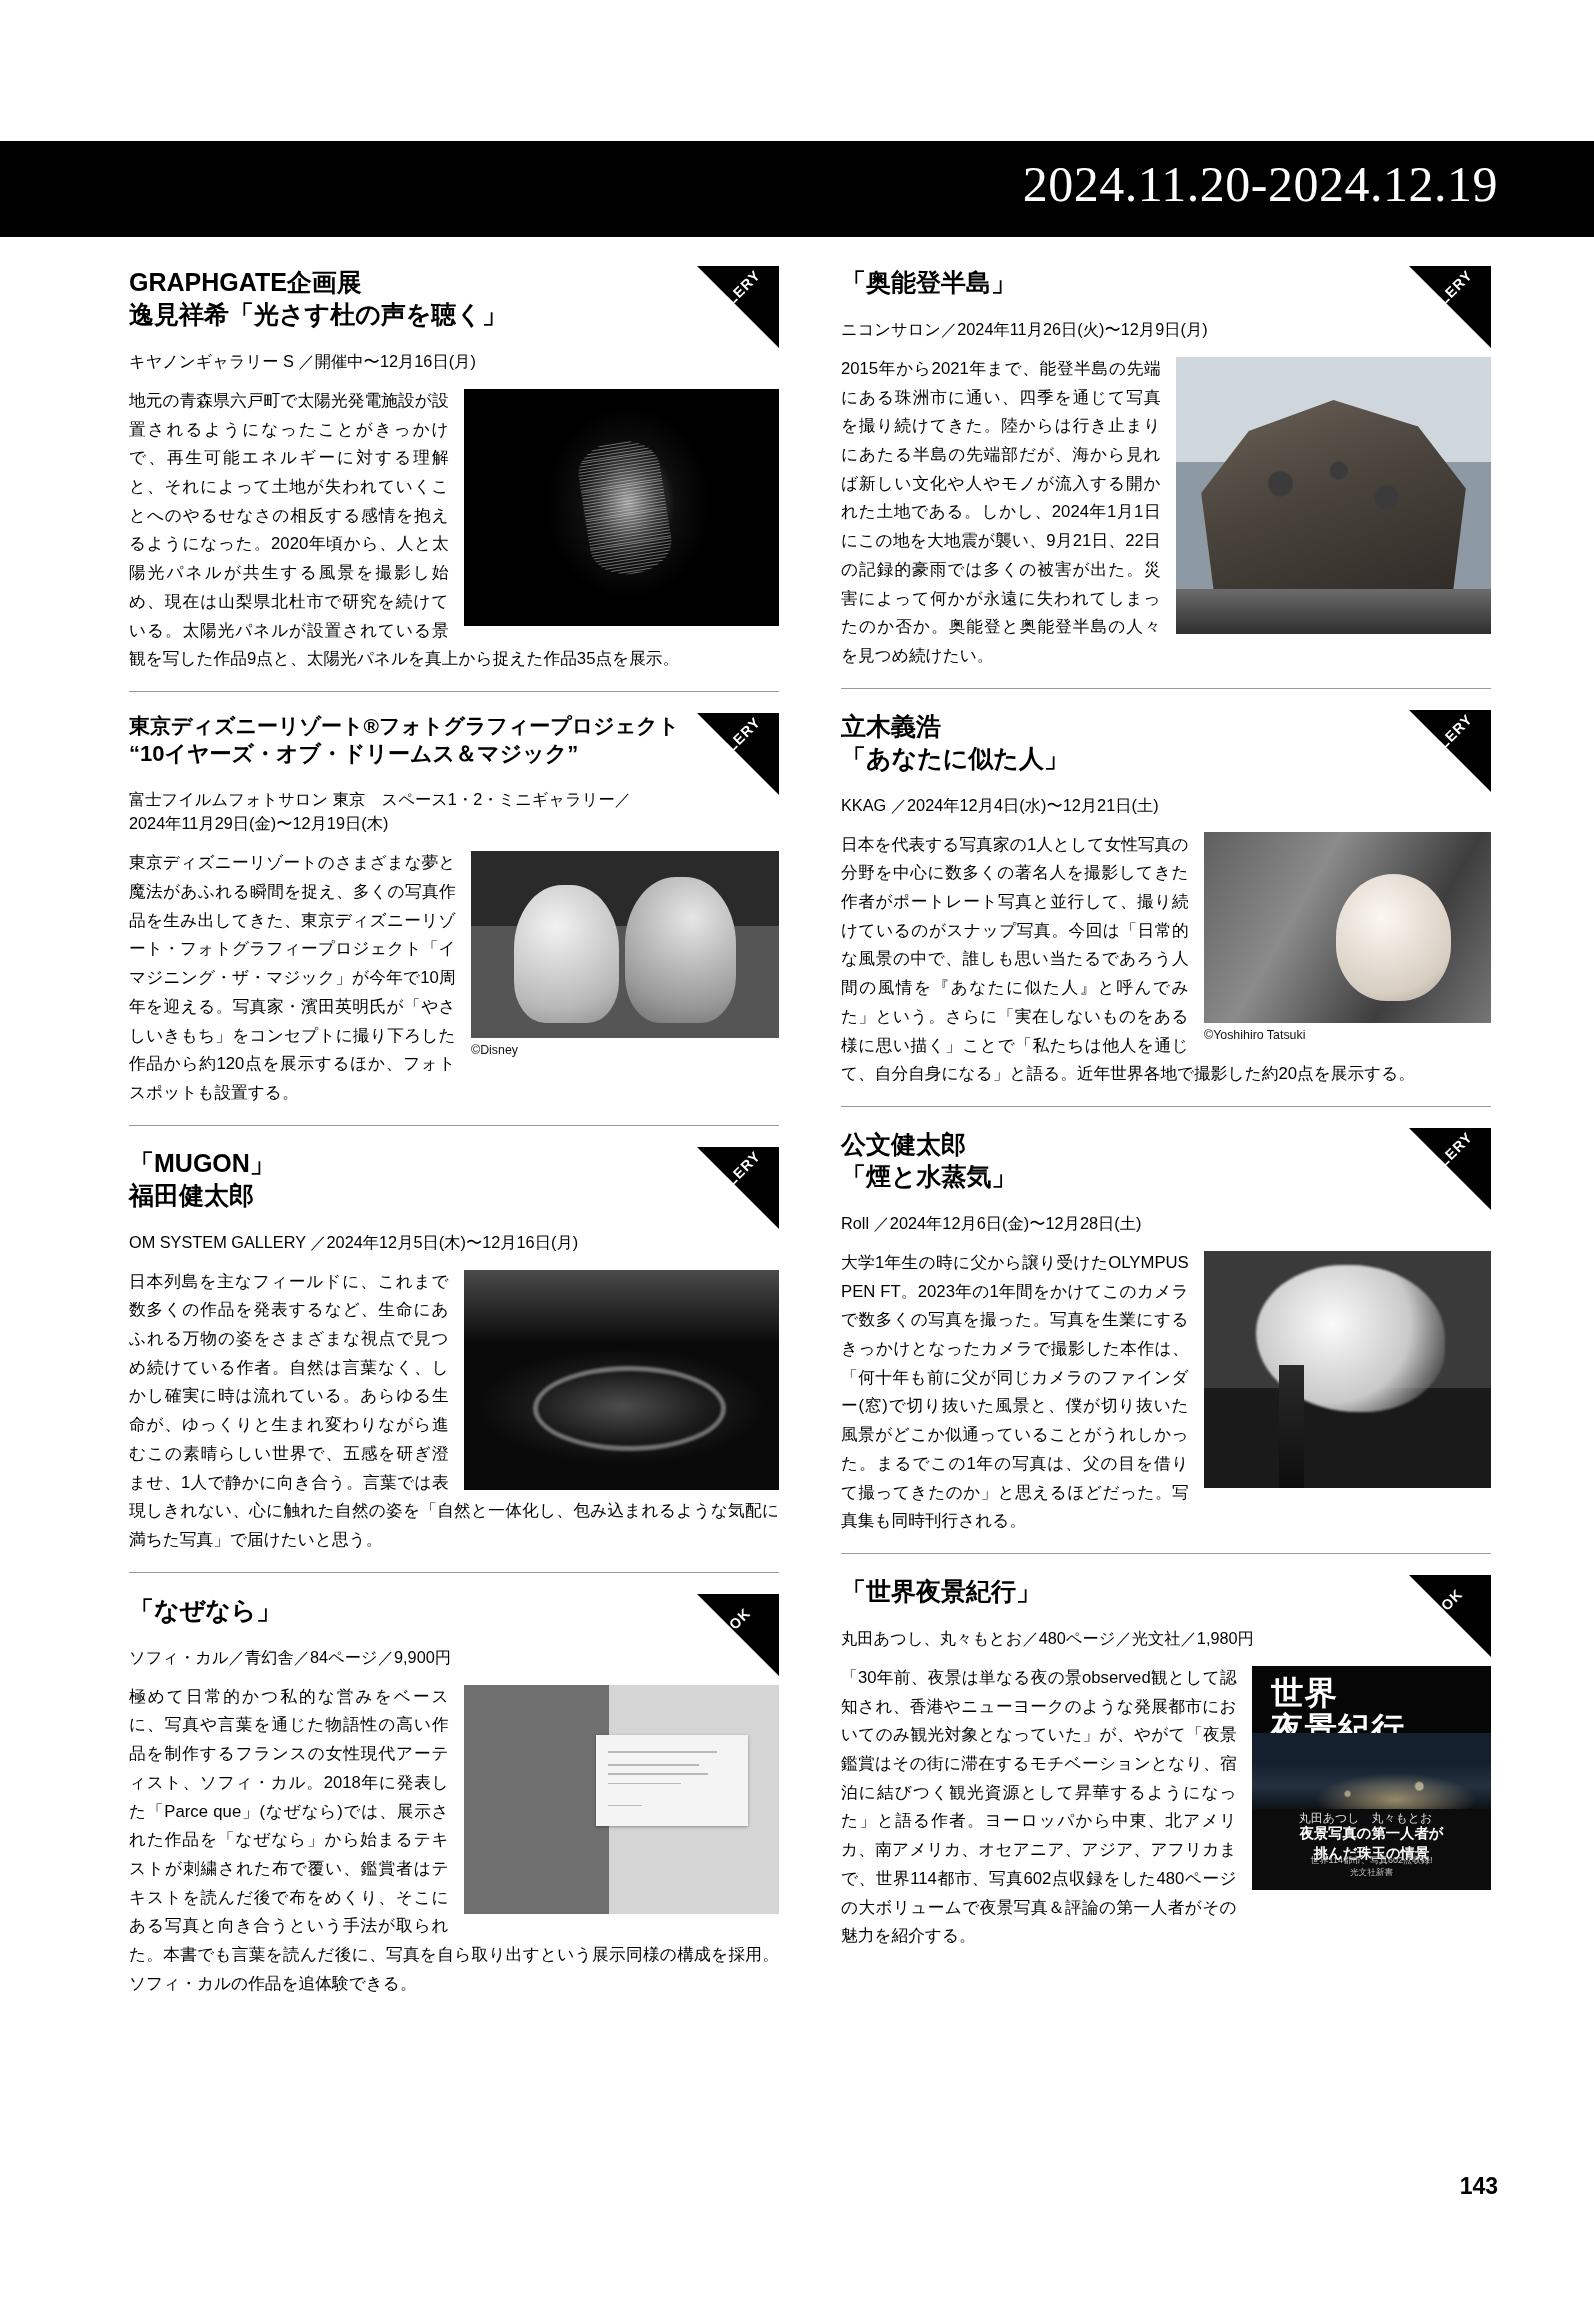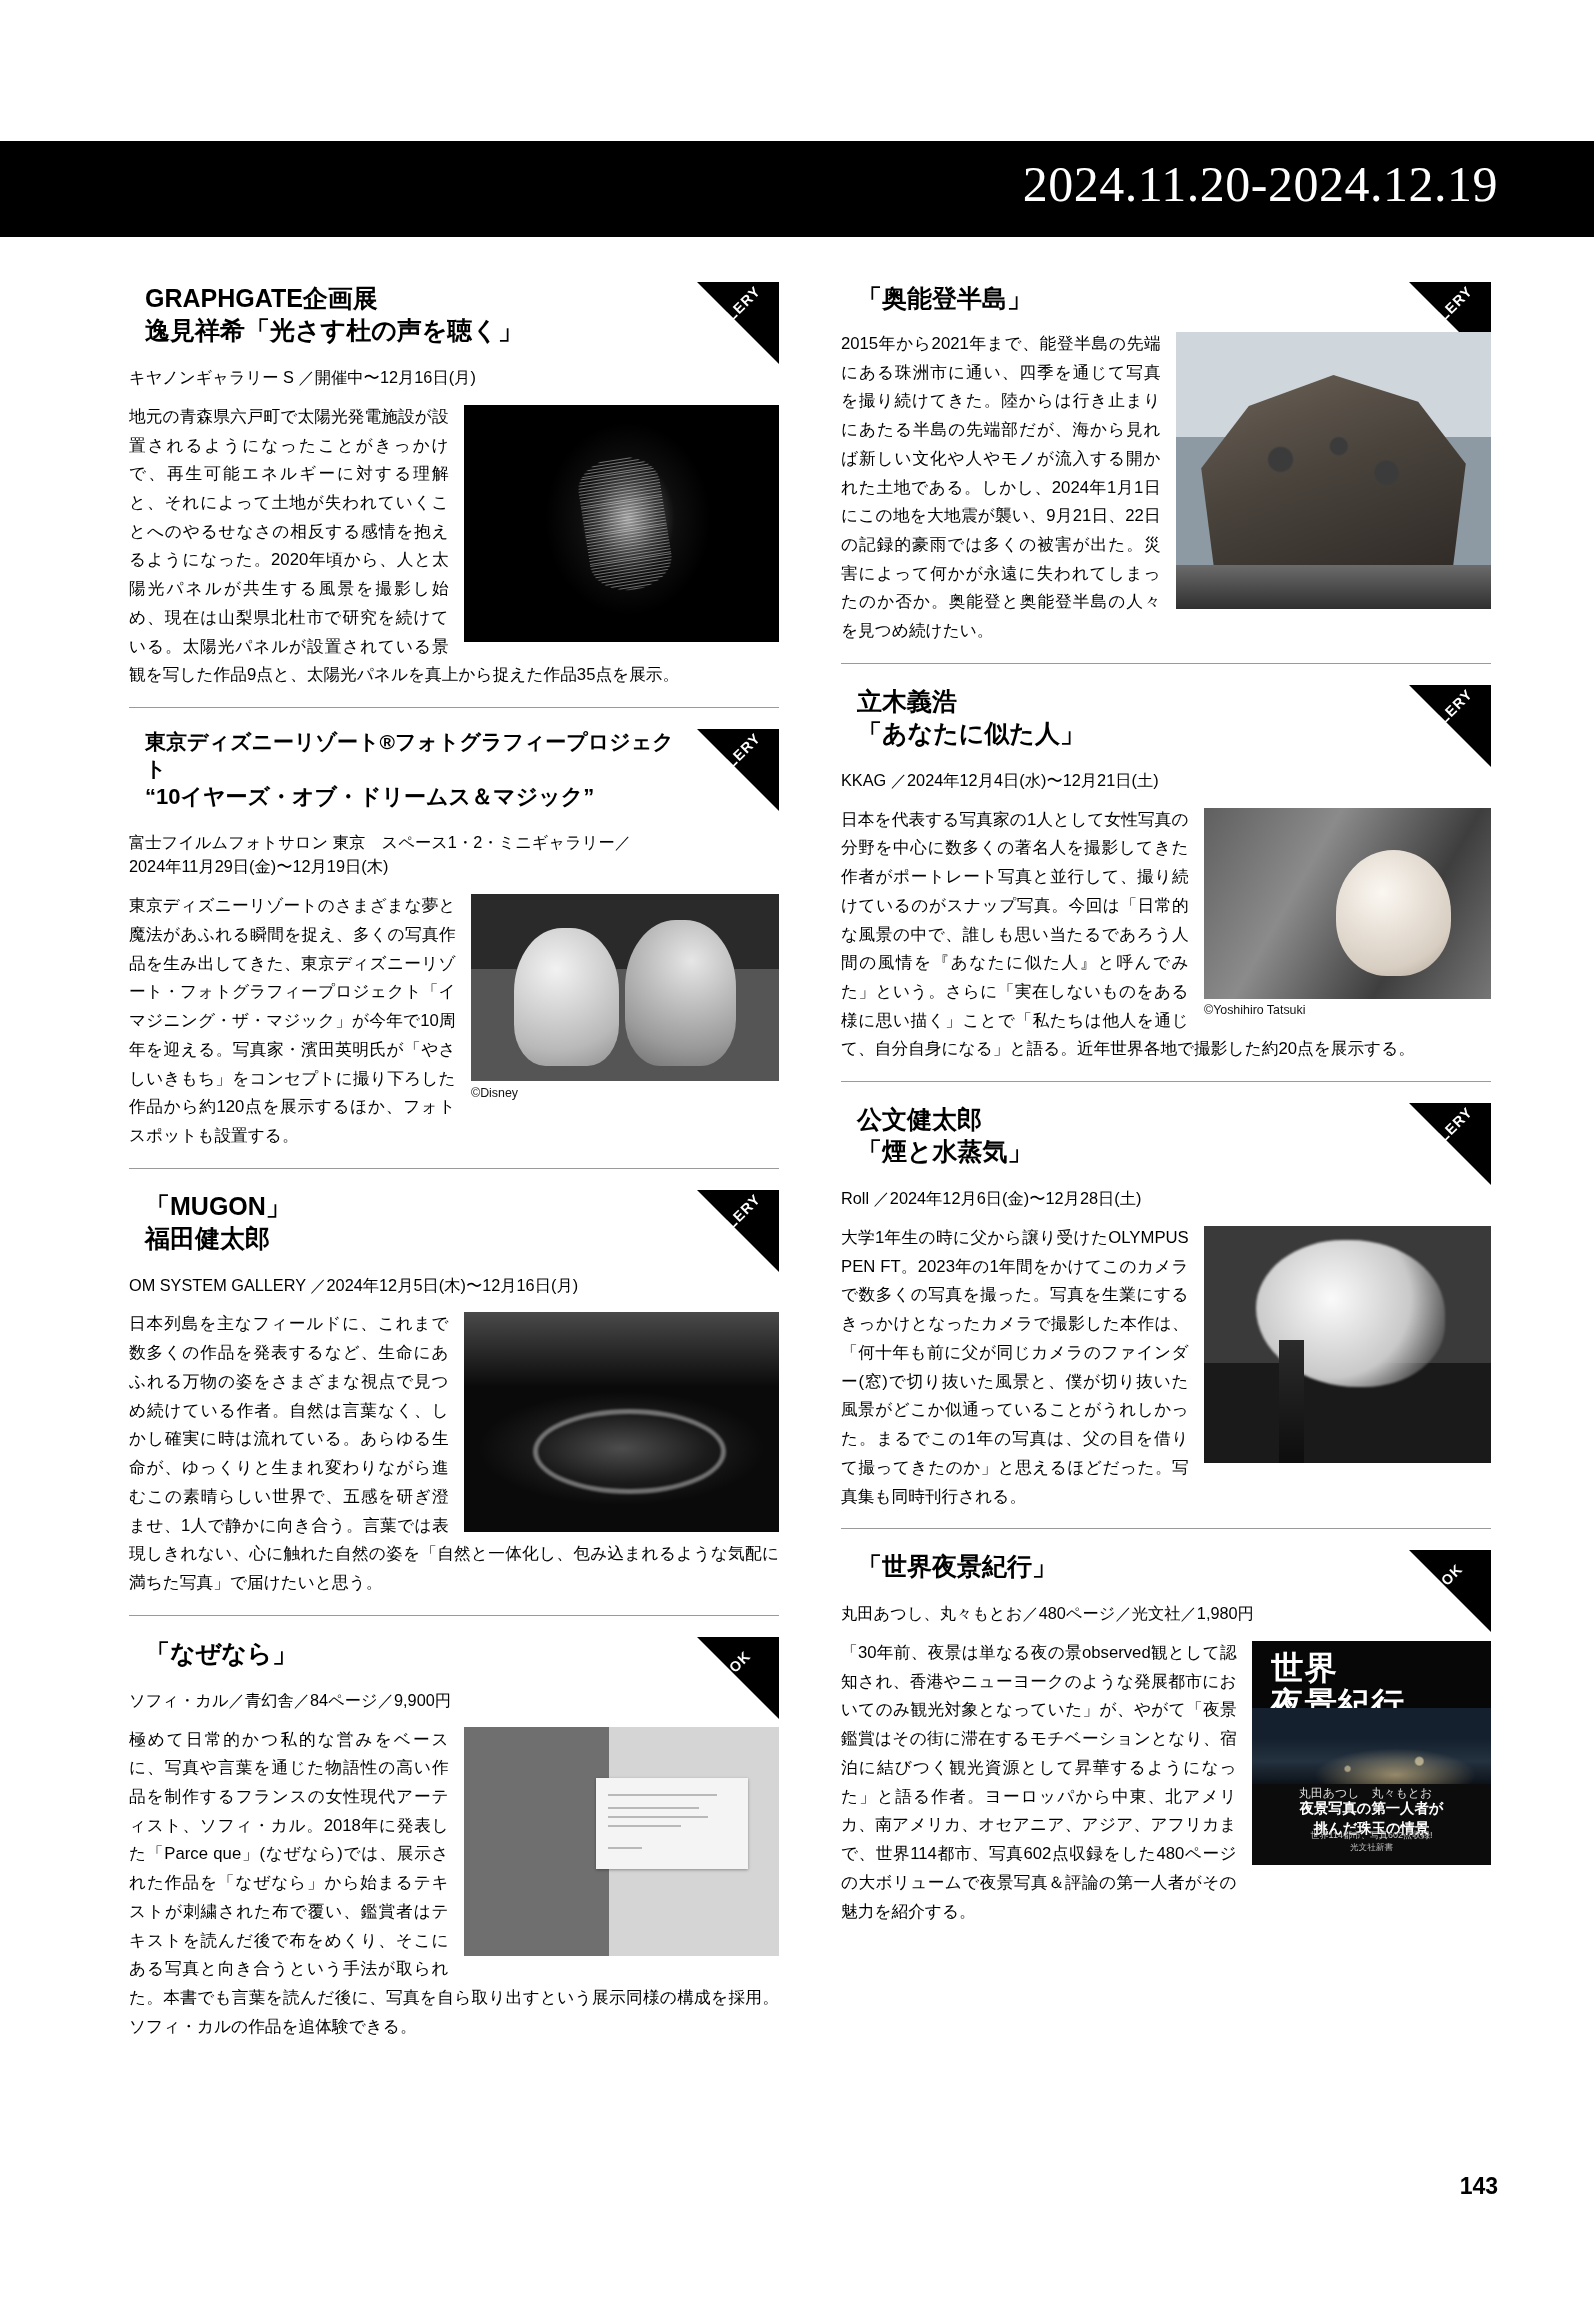--- a/index.html
+++ b/index.html
@@ -90,21 +90,21 @@
     letter-spacing: 1px;
     font-weight: 700;
     font-family: "Liberation Sans", "DejaVu Sans", sans-serif;
   }
 
   .title {
     font-size: 25px;
     font-weight: 700;
     line-height: 1.28;
     letter-spacing: 0px;
-    margin: 16px;
+    margin: 0;
     padding-right: 88px;
   }
   .title .t-line { display: block; }
   .title.small { font-size: 22px; }
   .subtitle {
     font-size: 16.3px;
     line-height: 1.5;
     margin-top: 19px;
     padding-right: 88px;
     letter-spacing: 0px;
@@ -447,20 +447,23 @@
   <div class="col-right">
 
     <div class="entry">
       <div class="flag">
         <div class="tri"></div>
         <div class="flabel">GALLERY</div>
       </div>
       <h2 class="title">
         <span class="t-line">「奥能登半島」</span>
       </h2>
+      <div class="subtitle">
+        <span class="s-line">ニコンサロン／2024年11月26日(火)〜12月9日(月)</span>
+      </div>
       <div class="body-wrap clearfix">
         <div class="img-float">
           <div class="art art-noto"></div>
         </div>
         <div class="body-text">2015年から2021年まで、能登半島の先端にある珠洲市に通い、四季を通じて写真を撮り続けてきた。陸からは行き止まりにあたる半島の先端部だが、海から見れば新しい文化や人やモノが流入する開かれた土地である。しかし、2024年1月1日にこの地を大地震が襲い、9月21日、22日の記録的豪雨では多くの被害が出た。災害によって何かが永遠に失われてしまったのか否か。奥能登と奥能登半島の人々を見つめ続けたい。</div>
       </div>
     </div>
 
     <div class="rule"></div>
 

